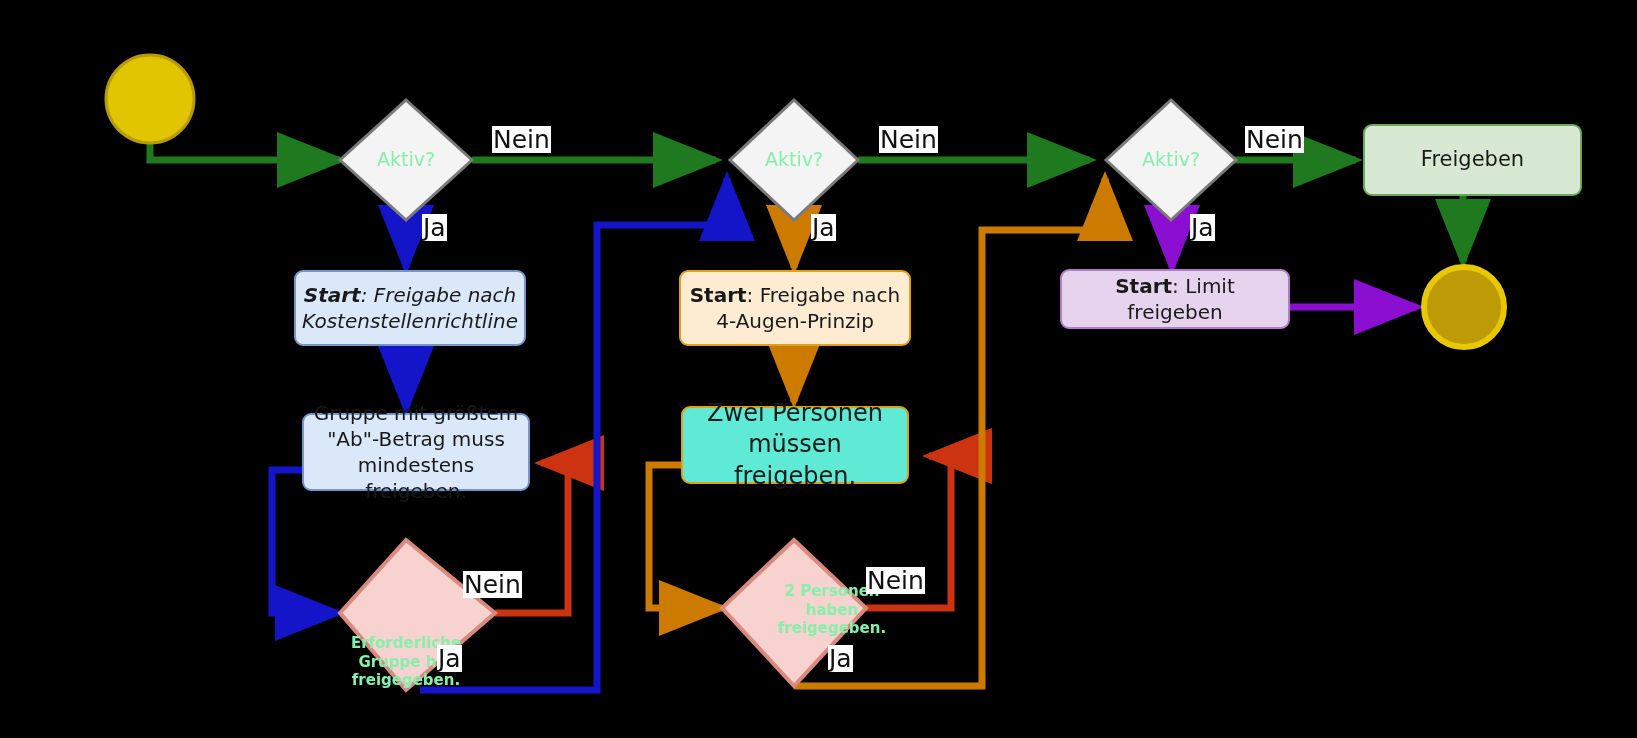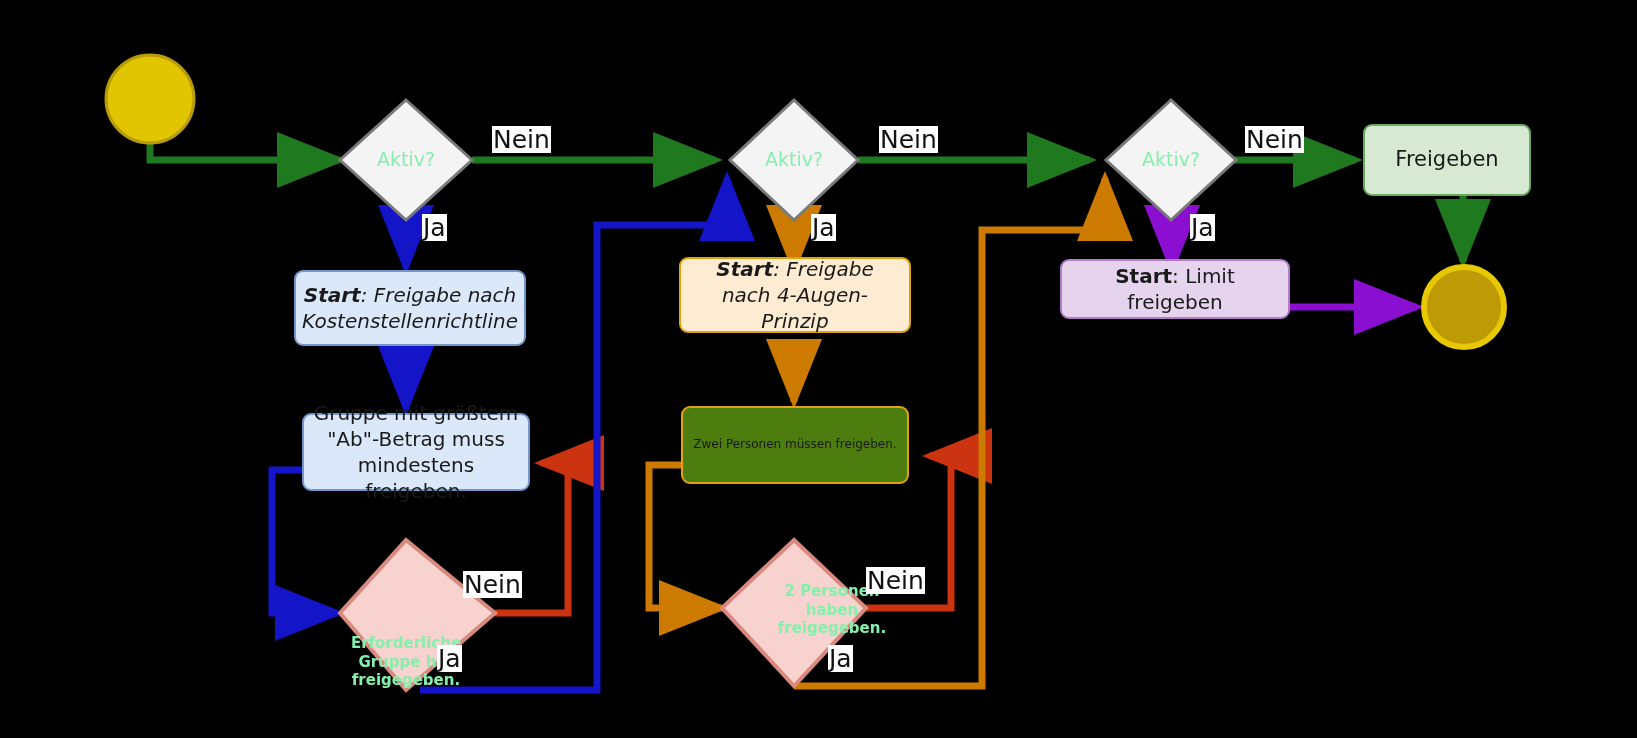--- a/index.html
+++ b/index.html
@@ -95,33 +95,33 @@
   <div class="dlabel" style="left:764px;top:574px;width:136px;height:72px;">2 Personen haben freigegeben.</div>
 
   <div class="node rbox" style="left:294px;top:270px;width:232px;height:76px;background:#dae8fa;border-color:#7296c8;font-size:20px;padding:0 8px;font-style:italic;">
     <span><b>Start</b><span>: Freigabe nach Kostenstellenrichtline</span></span>
   </div>
 
   <div class="node rbox" style="left:302px;top:413px;width:228px;height:78px;background:#dae8fa;border-color:#7296c8;font-size:20px;padding:0 6px;">
     <span>Gruppe mit größtem "Ab"-Betrag muss mindestens freigeben.</span>
   </div>
 
-  <div class="node rbox" style="left:679px;top:257px;width:232px;height:76px;background:#fdebd2;border-color:#e0a213;font-size:20px;padding:0 8px;font-style:italic;">
+  <div class="node rbox" style="left:679px;top:270px;width:232px;height:76px;background:#fdebd2;border-color:#e0a213;font-size:20px;padding:0 8px;">
     <span><b>Start</b><span>: Freigabe nach 4-Augen-Prinzip</span></span>
   </div>
 
-  <div class="node rbox" style="left:681px;top:406px;width:228px;height:78px;background:#4d7c0f;border-color:#e0a213;font-size:12px;padding:0 6px;">
+  <div class="node rbox" style="left:681px;top:406px;width:228px;height:78px;background:#5eead4;border-color:#e0a213;font-size:24px;padding:0 6px;">
     <span>Zwei Personen müssen freigeben.</span>
   </div>
 
-  <div class="node rbox" style="left:1060px;top:259px;width:230px;height:60px;background:#e6d4ee;border-color:#b07cc6;font-size:20px;padding:0 8px;">
+  <div class="node rbox" style="left:1060px;top:269px;width:230px;height:60px;background:#e6d4ee;border-color:#b07cc6;font-size:20px;padding:0 8px;">
     <span><b>Start</b><span>: Limit freigeben</span></span>
   </div>
 
-  <div class="node rbox" style="left:1363px;top:124px;width:168px;height:72px;background:#d7e9d3;border-color:#6aa85e;font-size:21px;">
+  <div class="node rbox" style="left:1363px;top:124px;width:219px;height:72px;background:#d7e9d3;border-color:#6aa85e;font-size:21px;">
     <span>Freigeben</span>
   </div>
 
   <div class="lbl" style="left:492px;top:126px;">Nein</div>
   <div class="lbl" style="left:879px;top:126px;">Nein</div>
   <div class="lbl" style="left:1245px;top:126px;">Nein</div>
 
   <div class="lbl" style="left:422px;top:214px;">Ja</div>
   <div class="lbl" style="left:811px;top:214px;">Ja</div>
   <div class="lbl" style="left:1190px;top:214px;">Ja</div>

